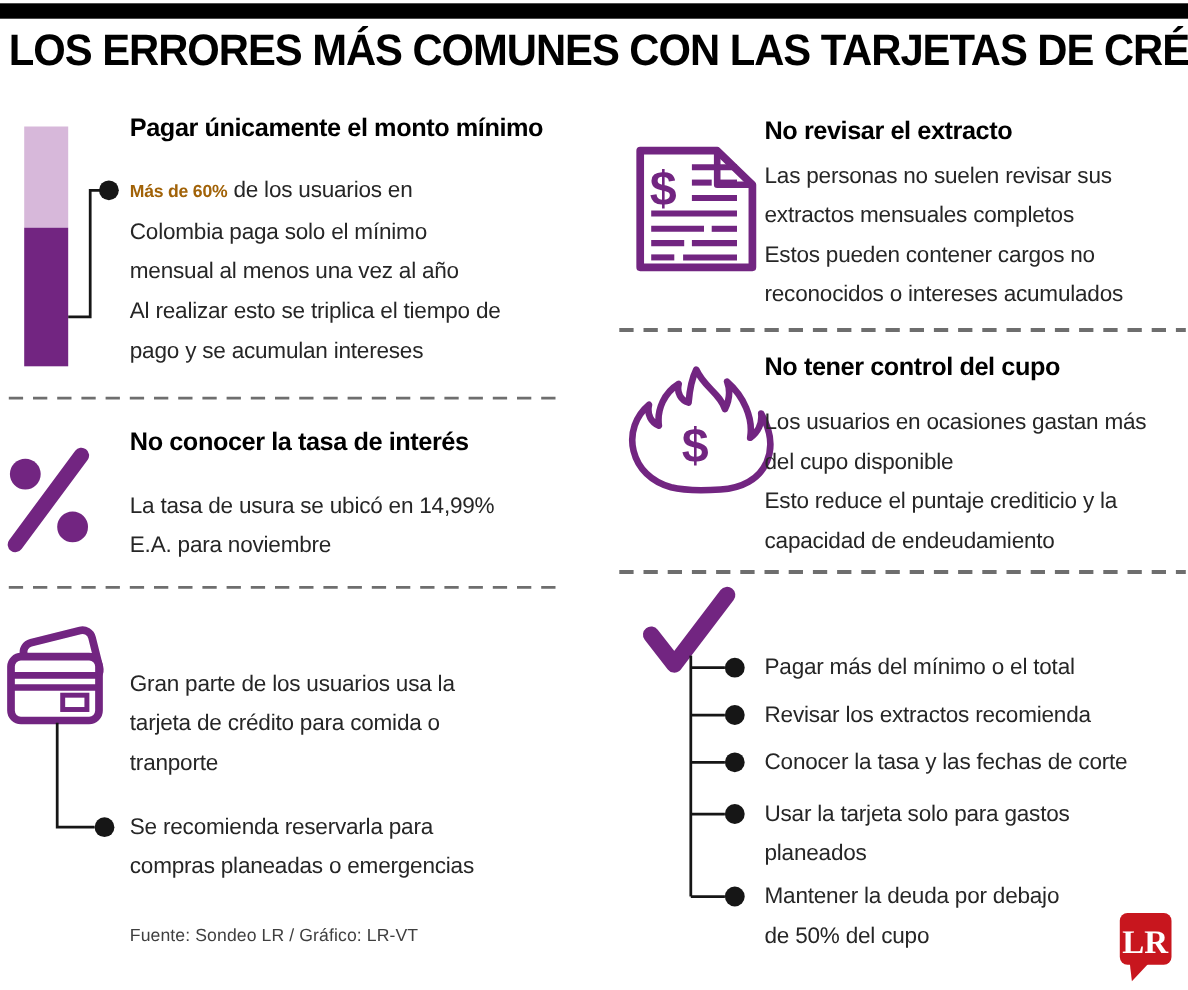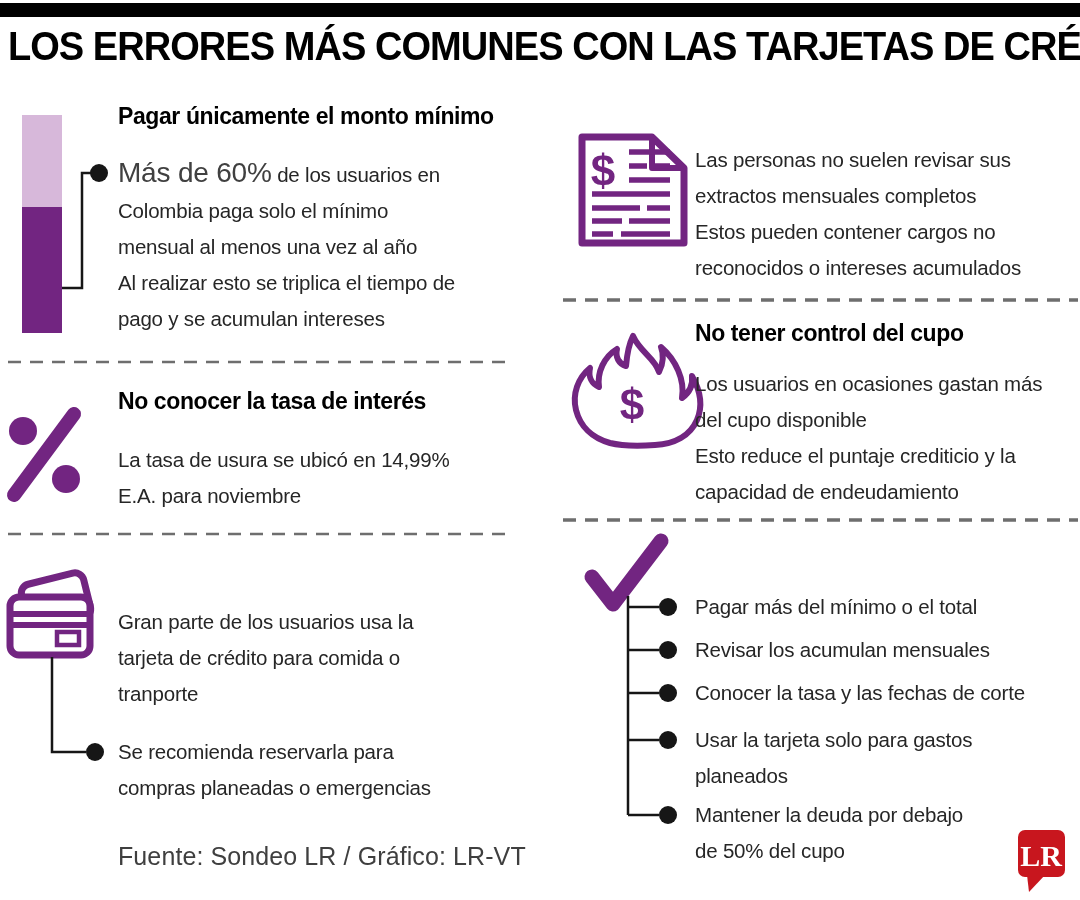--- a/index.html
+++ b/index.html
@@ -6,22 +6,22 @@
   .canvas{position:relative;width:1080px;height:900px;background:#fff;overflow:hidden;
           font-family:"Liberation Sans",sans-serif;color:var(--text);}
   .top-bar{position:absolute;left:0;top:3px;width:1080px;height:14px;background:#000;}
   .main-title{position:absolute;left:8px;top:24px;font-size:40px;font-weight:bold;
           letter-spacing:-1px;white-space:nowrap;color:#000;
           transform:scaleX(0.95);transform-origin:left top;}
   .h{position:absolute;font-size:23px;font-weight:bold;letter-spacing:-0.4px;color:#000;
      white-space:pre-line;line-height:1.2;}
   .b{position:absolute;font-size:20.5px;letter-spacing:-0.2px;color:var(--text);
      white-space:pre-line;line-height:36px;}
-  .b .lead{font-weight:normal;font-size:28px;color:#404040;}
-  .src{position:absolute;font-size:25px;color:#3f3f3f;letter-spacing:0.1px;}
+  .b .lead{font-weight:bold;font-size:16px;color:#a16207;}
+  .src{position:absolute;font-size:16px;color:#3f3f3f;letter-spacing:0.1px;}
   svg.overlay{position:absolute;left:0;top:0;z-index:0;}
   .txt{z-index:1;}
   
   .sp{stroke:var(--purple);fill:none;}
   .fp{fill:var(--purple);stroke:none;}
   .flp{fill:var(--purple_light);stroke:none;}
   .spw{stroke:var(--purple);fill:#fff;}
   .sk{stroke:var(--ink);fill:none;}
   .fk{fill:var(--ink);stroke:none;}
   .sg{stroke:var(--divider);fill:none;}
@@ -149,32 +149,33 @@
 E.A. para noviembre</div>
 
   <div class="b txt" style="left:118px;top:604px">Gran parte de los usuarios usa la
 tarjeta de crédito para comida o
 tranporte</div>
   <div class="b txt" style="left:118px;top:734px">Se recomienda reservarla para
 compras planeadas o emergencias</div>
 
   <div class="src txt" style="left:118px;top:842px">Fuente: Sondeo LR / Gráfico: LR-VT</div>
 
+  <div class="h txt" style="left:695px;top:105px">No revisar el extracto</div>
   <div class="b txt" style="left:695px;top:142px">Las personas no suelen revisar sus
 extractos mensuales completos
 Estos pueden contener cargos no
 reconocidos o intereses acumulados</div>
 
   <div class="h txt" style="left:695px;top:320px">No tener control del cupo</div>
   <div class="b txt" style="left:695px;top:366px">Los usuarios en ocasiones gastan más
 del cupo disponible
 Esto reduce el puntaje crediticio y la
 capacidad de endeudamiento</div>
 
   <div class="b txt" style="left:695px;top:589px">Pagar más del mínimo o el total</div>
-  <div class="b txt" style="left:695px;top:632px">Revisar los acumulan mensuales</div>
+  <div class="b txt" style="left:695px;top:632px">Revisar los extractos recomienda</div>
   <div class="b txt" style="left:695px;top:675px">Conocer la tasa y las fechas de corte</div>
   <div class="b txt" style="left:695px;top:722px">Usar la tarjeta solo para gastos
 planeados</div>
   <div class="b txt" style="left:695px;top:797px">Mantener la deuda por debajo
 de 50% del cupo</div>
 
 </div>
 
 </body></html>

